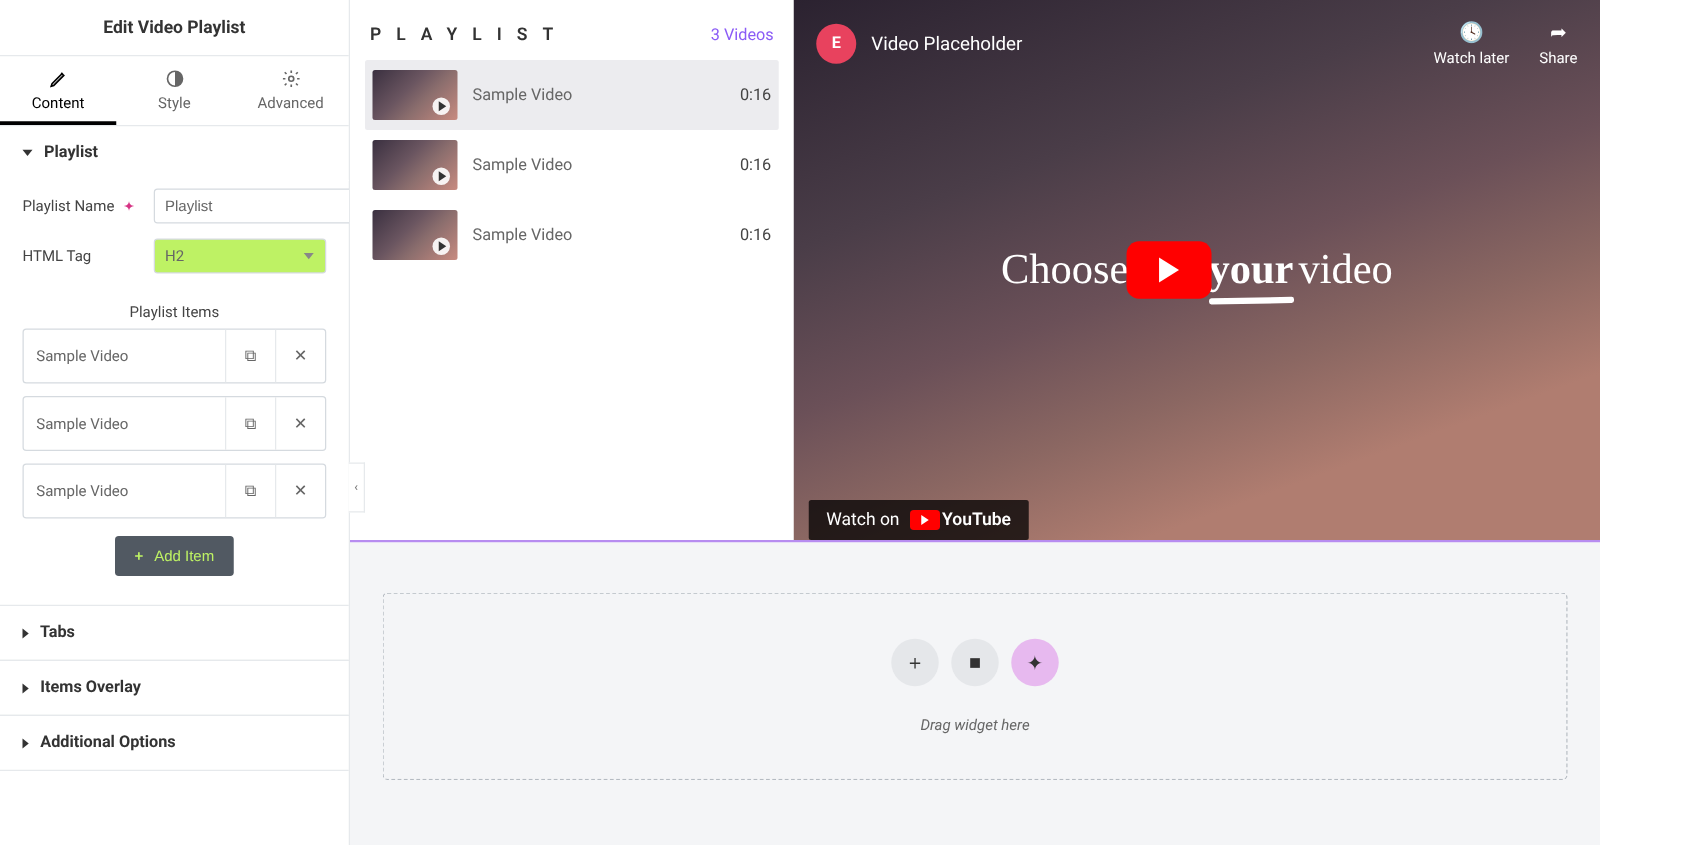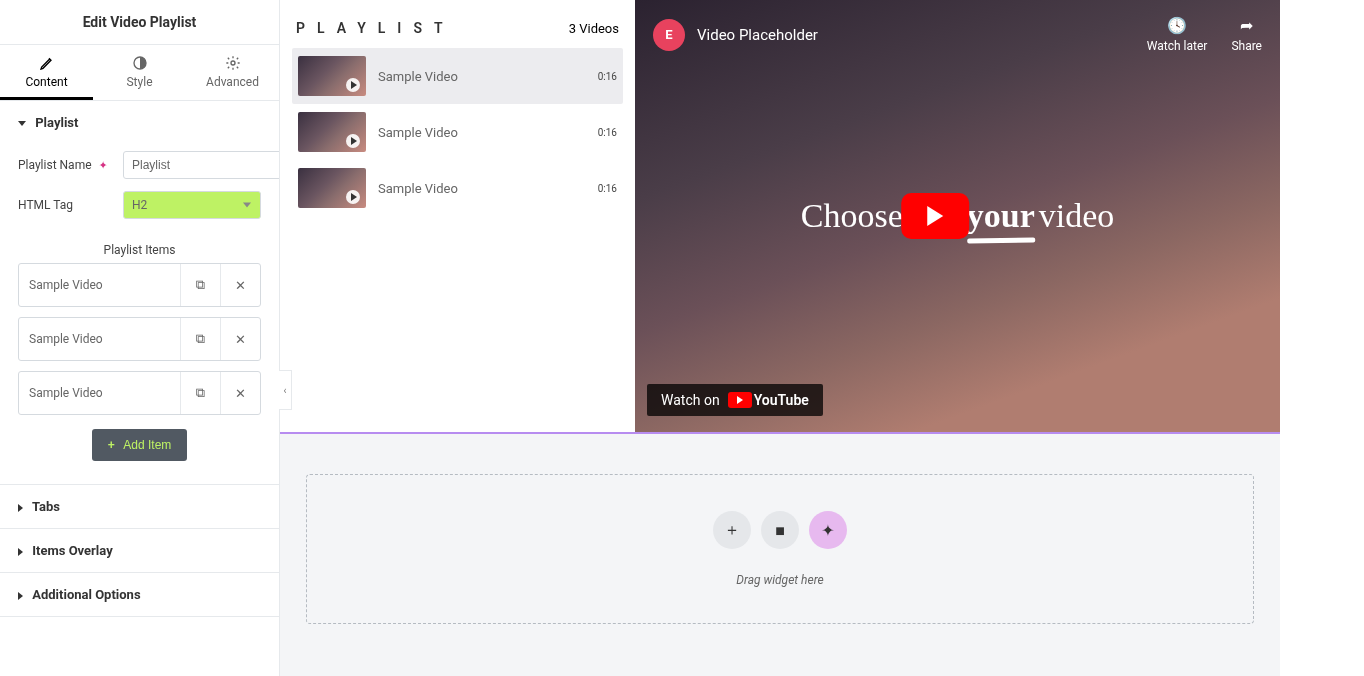--- a/index.html
+++ b/index.html
@@ -38,46 +38,46 @@
 
 
 .collapse-handle { position:absolute;right:-13px;top:370px;width:13px;height:40px;background:#fff;border:1px solid #e6e9ec;border-left:none;display:flex;align-items:center;justify-content:center;cursor:pointer;font-size:10px;color:#777; }
 
 
 .main { flex:1;display:flex;flex-direction:column;overflow:hidden; }
 .playlist-row { display:flex;height:434px;border-bottom:2px solid #b78cf0; }
 .playlist-panel { width:355px;background:#fff;padding:20px 12px 10px;display:flex;flex-direction:column; }
 .playlist-top { display:flex;align-items:center;justify-content:space-between;padding:0 4px 12px; }
 .playlist-title { letter-spacing:12px;font-size:14px;font-weight:600;text-transform:uppercase;color:#333; }
-.playlist-count { font-size:13px;color:#000000; }
+.playlist-count { font-size:13px;color:#8b5cf6; }
 .pl-item { display:flex;align-items:center;padding:8px 6px;gap:12px;cursor:pointer;border-radius:2px; }
 .pl-item.active { background:#ececef; }
 .thumb { width:68px;height:40px;background:linear-gradient(135deg,#3a3040,#6a5560 40%,#8a6d6d 60%,#c88b80);border-radius:2px;position:relative;overflow:hidden; }
 .thumb::after { content:"";position:absolute;right:6px;bottom:4px;width:14px;height:14px;border-radius:50%;background:rgba(255,255,255,0.9); }
 .thumb::before { content:"";position:absolute;right:9px;bottom:7px;width:0;height:0;border-top:4px solid transparent;border-bottom:4px solid transparent;border-left:6px solid #333;z-index:2; }
 .pl-name { flex:1;font-size:13px;color:#666; }
-.pl-dur { font-size:10px;color:#444; }
+.pl-dur { font-size:13px;color:#444; }
 
 .video-pane { flex:1;background:linear-gradient(160deg,#2b2230 0%,#4a3d48 30%,#6b5058 50%,#8b6762 65%,#b07d70 80%);position:relative;color:#fff; }
 .video-top { position:absolute;top:0;left:0;right:0;display:flex;align-items:center;justify-content:space-between;padding:16px 18px; }
 .vt-left { display:flex;align-items:center;gap:12px; }
 .elogo { width:32px;height:32px;border-radius:50%;background:#e8425e;display:flex;align-items:center;justify-content:center;font-weight:700;font-size:13px;color:#fff; }
 .vt-title { font-size:15px; }
 .vt-right { display:flex;gap:24px; }
 .vt-action { text-align:center;font-size:12px;cursor:pointer; }
 .vt-action .ico { display:block;margin:0 auto 4px;font-size:16px; }
 
 .video-center { position:absolute;top:50%;left:50%;transform:translate(-50%,-50%);display:flex;align-items:center;gap:4px;font-size:34px;font-family:Georgia,serif;white-space:nowrap; }
 .play-big { width:68px;height:46px;background:#ff0000;border-radius:10px;display:flex;align-items:center;justify-content:center;margin:0 -6px;position:relative;z-index:2; }
 .play-big::after { content:"";width:0;height:0;border-top:10px solid transparent;border-bottom:10px solid transparent;border-left:16px solid #fff; }
 .chw { position:relative; }
 .yu { font-weight:700;position:relative; }
 .underline-swoosh { position:absolute;bottom:-8px;left:0;right:0;height:5px;background:#fff;border-radius:2px;transform:rotate(-1deg); }
 
-.watch-on { position:absolute;bottom:16px;left:12px;background:rgba(0,0,0,0.75);padding:8px 14px;display:flex;align-items:center;gap:8px;font-size:14px;border-radius:2px;cursor:pointer; }
+.watch-on { position:absolute;bottom:0;left:12px;background:rgba(0,0,0,0.75);padding:8px 14px;display:flex;align-items:center;gap:8px;font-size:14px;border-radius:2px;cursor:pointer; }
 .yt-logo { display:flex;align-items:center;gap:2px;font-weight:600; }
 .yt-mark { width:24px;height:16px;background:#ff0000;border-radius:3px;display:flex;align-items:center;justify-content:center; }
 .yt-mark::after { content:"";width:0;height:0;border-top:4px solid transparent;border-bottom:4px solid transparent;border-left:6px solid #fff; }
 
 
 .dropzone-wrap { flex:1;background:#f4f5f7;padding:40px 26px 16px; }
 .dropzone { border:1px dashed #b5bbc2;border-radius:4px;height:150px;display:flex;flex-direction:column;align-items:center;justify-content:center;gap:14px; }
 .dz-icons { display:flex;gap:10px; }
 .dz-btn { width:38px;height:38px;border-radius:50%;background:#e5e7ea;display:flex;align-items:center;justify-content:center;cursor:pointer;font-size:16px;color:#333; }
 .dz-btn.ai { background:#e7b9ef; }

